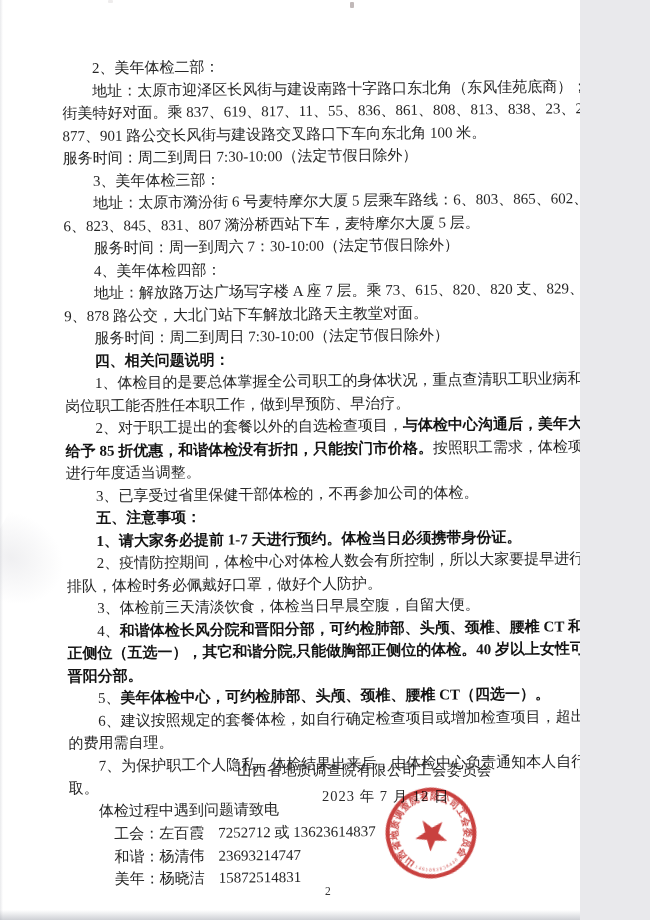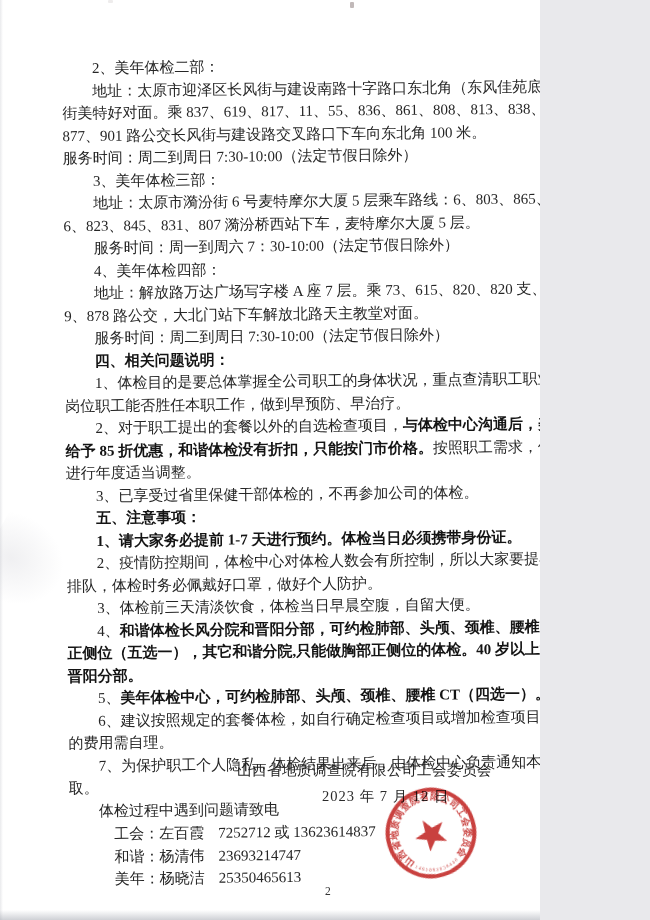--- a/index.html
+++ b/index.html
@@ -1,17 +1,17 @@
 <!DOCTYPE html>
 <html><head>
 <meta charset="utf-8">
 <style>
   html,body{margin:0;padding:0;}
   body{width:650px;height:920px;background:#e9e9ec;font-family:"Liberation Serif","DejaVu Serif",serif;}
-  .page{position:relative;width:540px;height:920px;background:#ffffff;overflow:hidden;}
+  .page{position:relative;width:540px;height:920px;background:#ffffff;overflow:hidden;padding-left:40px;}
 
   .content{position:absolute;left:62px;top:57px;width:557px;height:800px;
            transform:rotate(-0.55deg);transform-origin:20px 20px;
            font-size:15px;line-height:22.5px;color:#262626;}
   .content p{margin:0;text-indent:2em;word-break:break-all;}
   .content p.noindent{text-indent:0;}
   .content b{color:#141414;}
 
   .contacts{margin-top:1px;margin-left:45px;}
   .contact-row{line-height:22.5px;}
@@ -67,21 +67,21 @@
         <p><span>3、体检前三天清淡饮食，体检当日早晨空腹，自留大便。</span></p>
         <p><span>4、</span><b>和谐体检长风分院和晋阳分部，可约检肺部、头颅、颈椎、腰椎 CT 和胸部正侧位（五选一），其它和谐分院,只能做胸部正侧位的体检。40 岁以上女性可预约晋阳分部。</b></p>
         <p><span>5、</span><b>美年体检中心，可约检肺部、头颅、颈椎、腰椎 CT（四选一）。</b></p>
         <p><span>6、建议按照规定的套餐体检，如自行确定检查项目或增加检查项目，超出标准的费用需自理。</span></p>
         <p><span>7、为保护职工个人隐私，体检结果出来后，由体检中心负责通知本人自行领取。</span></p>
         <p><span>体检过程中遇到问题请致电</span></p>
       </div>
     <div class="contacts">
         <div class="contact-row"><span class="c-name">工会：左百霞</span><span class="c-phone">7252712 或 13623614837</span></div>
         <div class="contact-row"><span class="c-name">和谐：杨清伟</span><span class="c-phone">23693214747</span></div>
-        <div class="contact-row"><span class="c-name">美年：杨晓洁</span><span class="c-phone">25350465613</span></div>
+        <div class="contact-row"><span class="c-name">美年：杨晓洁</span><span class="c-phone">15872514831</span></div>
       </div>
   </div>
 
   <div class="sig-org">山西省地质调查院有限公司工会委员会</div>
   <div class="sig-date">2023 年 7 月 12 日</div>
 
   <svg class="seal" viewBox="0 0 120 120" aria-hidden="true" style="color: rgb(197, 50, 48);">
     <circle class="ring" cx="60" cy="60" r="49" stroke-width="4.6"></circle>
     <path id="sealArcTop" d="M 35.57 89.11 A 38 38 0 1 1 84.43 89.11" fill="none"></path>
     <path id="sealArcBottom" d="M 23.1 83.05 A 43.5 43.5 0 0 0 96.9 83.05" fill="none"></path>

